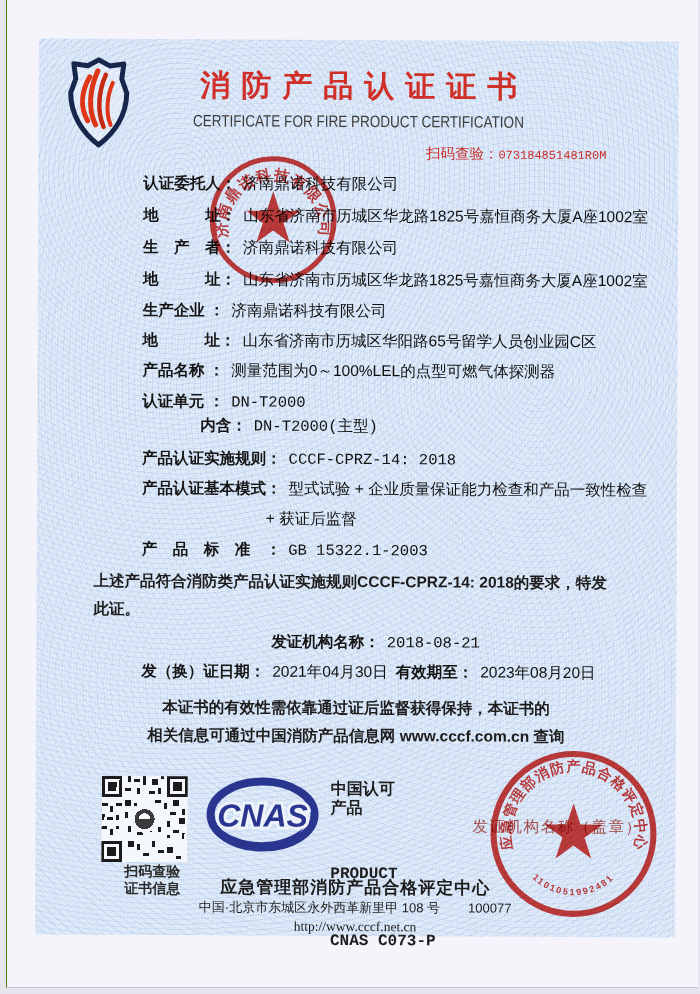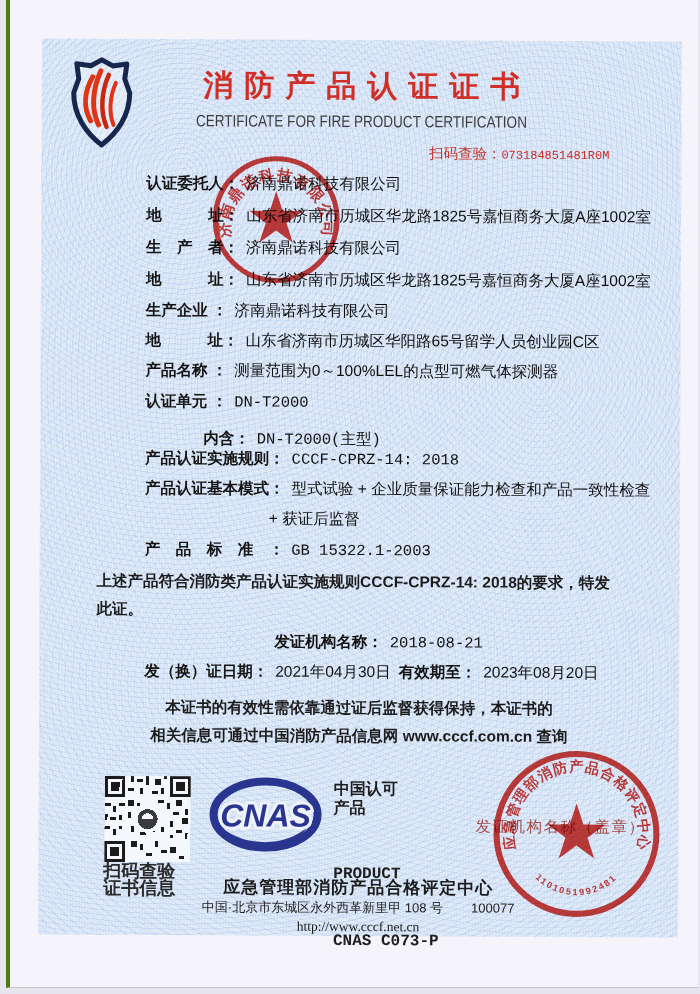--- a/index.html
+++ b/index.html
@@ -5,21 +5,21 @@
   html,body{margin:0;padding:0;}
   body{
     width:700px;height:994px;position:relative;overflow:hidden;
     background:#e7e5ee;
     font-family:"Liberation Sans","DejaVu Sans",sans-serif;
     color:#1c1c1c;
   }
   .page{
     position:absolute;left:6px;top:0;right:2px;bottom:6px;
     background:#f6f4fb;
-    border-left:4px solid #4d7c0f;border-bottom:1px solid #c3c1d0;
+    border-left:1px solid #4d7c0f;border-bottom:1px solid #c3c1d0;
   }
   .cert{
     position:absolute;left:30px;top:40px;width:640px;height:896px;
     background-color:#dce8f7;
     background-image:
       repeating-radial-gradient(circle at 22% 15%, rgba(105,150,215,.16) 0 1px, rgba(255,255,255,0) 1px 5px),
       repeating-radial-gradient(circle at 78% 38%, rgba(105,150,215,.13) 0 1px, rgba(255,255,255,0) 1px 6px),
       repeating-radial-gradient(circle at 38% 72%, rgba(105,150,215,.11) 0 1px, rgba(255,255,255,0) 1px 7px),
       repeating-linear-gradient(90deg, rgba(255,255,255,.20) 0 1px, rgba(255,255,255,0) 1px 3px);
     transform:rotate(.25deg);
@@ -38,21 +38,21 @@
   .certno{
     top:104px;right:72px;font-size:14.5px;color:#c9302a;white-space:nowrap;
   }
   .certno .num{font-family:"Liberation Mono","DejaVu Sans Mono",monospace;font-size:12px;}
   .row{left:57px;white-space:pre;font-size:15.5px;line-height:22px;}
   .lbl{font-weight:700;color:#141414;margin-left:48px;}
   .val{margin-left:7px;color:#101010;}
   .mono{font-family:"Liberation Mono","DejaVu Sans Mono",monospace;margin-top:48px;}
   .stmt{left:57px;font-size:15.5px;font-weight:700;white-space:pre;line-height:22px;}
   .center-line{left:0;right:0;text-align:center;font-size:15.5px;font-weight:700;white-space:nowrap;}
-  .qr-caption{left:40px;width:122px;top:824px;text-align:center;font-size:18px;line-height:17px;color:#2a2a2a;font-weight:700;}
+  .qr-caption{left:56px;width:122px;top:824px;text-align:center;font-size:14px;line-height:17px;color:#2a2a2a;font-weight:700;}
   .accred{left:295px;top:739px;font-size:16px;line-height:19px;color:#1e1e1e;font-weight:bold;}
   .issuer-sign{
     left:437px;top:776px;font-size:15.5px;letter-spacing:1.5px;
     color:rgba(155,52,44,.88);white-space:nowrap;z-index:1;
   }
   .org-name{left:0;right:0;top:836px;text-align:center;font-size:17px;font-weight:700;letter-spacing:1px;}
   .org-addr{left:0;right:0;top:859px;text-align:center;font-size:13px;color:#222;}
   .org-addr .post{margin-left:28px;}
   .org-url{left:0;right:0;top:879px;text-align:center;font-size:13.5px;color:#1a1a1a;font-family:"Liberation Serif","DejaVu Serif",serif;}
   .stamp{mix-blend-mode:multiply;opacity:.93;z-index:2;}
@@ -81,21 +81,21 @@
     </div>
 
     <div class="abs row" style="top:133px"><span class="lbl">认证委托人：</span><span class="val">济南鼎诺科技有限公司</span></div>
     <div class="abs row" style="top:165px"><span class="lbl">地　　　址：</span><span class="val">山东省济南市历城区华龙路1825号嘉恒商务大厦A座1002室</span></div>
     <div class="abs row" style="top:197px"><span class="lbl">生　产　者：</span><span class="val">济南鼎诺科技有限公司</span></div>
     <div class="abs row" style="top:229px"><span class="lbl">地　　　址：</span><span class="val">山东省济南市历城区华龙路1825号嘉恒商务大厦A座1002室</span></div>
     <div class="abs row" style="top:260px"><span class="lbl">生产企业 ：</span><span class="val">济南鼎诺科技有限公司</span></div>
     <div class="abs row" style="top:290px"><span class="lbl">地　　　址：</span><span class="val">山东省济南市历城区华阳路65号留学人员创业园C区</span></div>
     <div class="abs row" style="top:320px"><span class="lbl">产品名称 ：</span><span class="val">测量范围为0～100%LEL的点型可燃气体探测器</span></div>
     <div class="abs row" style="top:351px"><span class="lbl">认证单元 ：</span><span class="val mono">DN-T2000</span></div>
-    <div class="abs row" style="top:388px;left:115px"><span class="lbl">内含：</span><span class="val mono">DN-T2000(主型)</span></div>
+    <div class="abs row" style="top:375px;left:115px"><span class="lbl">内含：</span><span class="val mono">DN-T2000(主型)</span></div>
     <div class="abs row" style="top:408px"><span class="lbl">产品认证实施规则：</span><span class="val mono">CCCF-CPRZ-14: 2018</span></div>
     <div class="abs row" style="top:438px"><span class="lbl">产品认证基本模式：</span><span class="val">型式试验 + 企业质量保证能力检查和产品一致性检查</span></div>
     <div class="abs row" style="top:468px;left:222px"><span class="val">+ 获证后监督</span></div>
     <div class="abs row" style="top:499px"><span class="lbl">产　品　标　准　：</span><span class="val mono">GB 15322.1-2003</span></div>
 
     <div class="abs stmt" style="top:531px">上述产品符合消防类产品认证实施规则CCCF-CPRZ-14: 2018的要求，特发</div>
     <div class="abs stmt" style="top:559px">此证。</div>
 
     <div class="abs row" style="top:591px;left:187px"><span class="lbl">发证机构名称：</span><span class="val mono">2018-08-21</span></div>
     <div class="abs row" style="top:621px"><span class="lbl">发（换）证日期：</span><span class="val">2021年04月30日</span><span class="lbl" style="margin-left:8px">有效期至：</span><span class="val">2023年08月20日</span></div>

